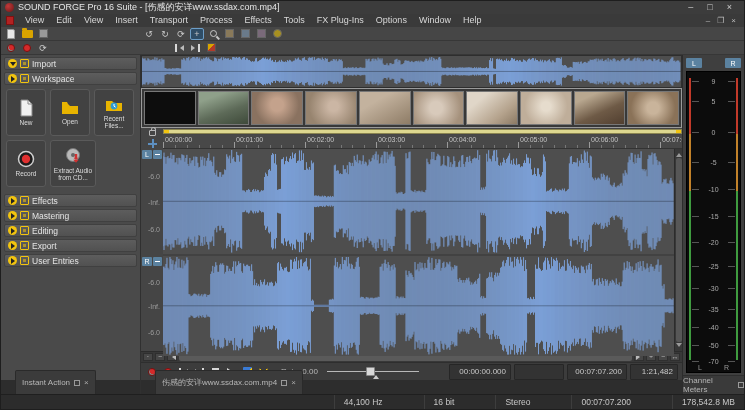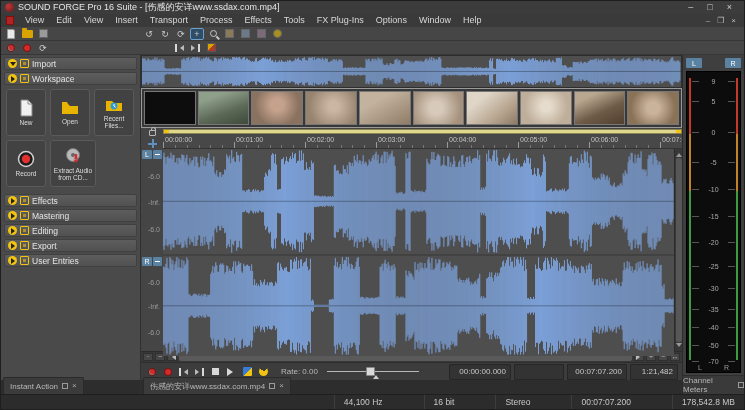--- a/index.html
+++ b/index.html
@@ -49,21 +49,21 @@
   .tri-r{width:0;height:0;border:3px solid transparent;border-left:4px solid #222;margin-left:3px;}
   .tri-d{width:0;height:0;border:3px solid transparent;border-top:4px solid #222;margin-top:3px;}
   .sb-ico{width:9px;height:9px;border:1px solid var(--yellow);border-radius:1px;flex:0 0 9px;position:relative;}
   .sb-ico::after{content:"";position:absolute;inset:2px;background:var(--yellow);opacity:.55;}
   .sb-grid{display:flex;flex-wrap:wrap;gap:4px;padding:4px 5px 5px 5px;}
   .sb-big{width:40px;height:47px;background:#424242;border:1px solid #5a5a5a;border-radius:3px;display:flex;flex-direction:column;align-items:center;justify-content:center;gap:2px;color:#ddd;font-size:6.5px;text-align:center;line-height:7px;padding:2px;}
   .sb-big.wide{width:46px;}
   .sb-big svg{display:block;}
   .sb-fill{flex:1 1 auto;}
   .tabstrip{height:14px;background:#2d2d2d;display:flex;align-items:flex-end;flex:0 0 14px;}
-  .tab{height:17px;background:#3b3b3b;border:1px solid #2a2a2a;border-bottom:none;border-radius:2px 2px 0 0;display:flex;align-items:center;gap:4px;color:#b8b8b8;font-size:8px;padding:0 6px;margin-left:2px;}
+  .tab{height:24px;background:#3b3b3b;border:1px solid #2a2a2a;border-bottom:none;border-radius:2px 2px 0 0;display:flex;align-items:center;gap:4px;color:#b8b8b8;font-size:8px;padding:0 6px;margin-left:14px;}
   .tab .mini-sq{width:6px;height:6px;border:1px solid #9a9a9a;}
   .tab .close-x{font-size:8px;color:#aaa;line-height:8px;}
 
   
   .main{flex:1 1 auto;display:flex;flex-direction:column;min-width:0;background:#424242;}
   .overview{flex:0 0 33px;background:#4e4e4e;border:1px solid #2e2e2e;position:relative;}
   .overview svg{position:absolute;inset:0;}
   .videostrip{flex:0 0 40px;background:#383838;border:1px solid #9a9a9a;display:flex;gap:2px;padding:2px;}
   .thumb{flex:1 1 auto;border:1px solid #777;background:#7a7268;}
   .thumb:nth-child(1){background:#0d0d0d;}

